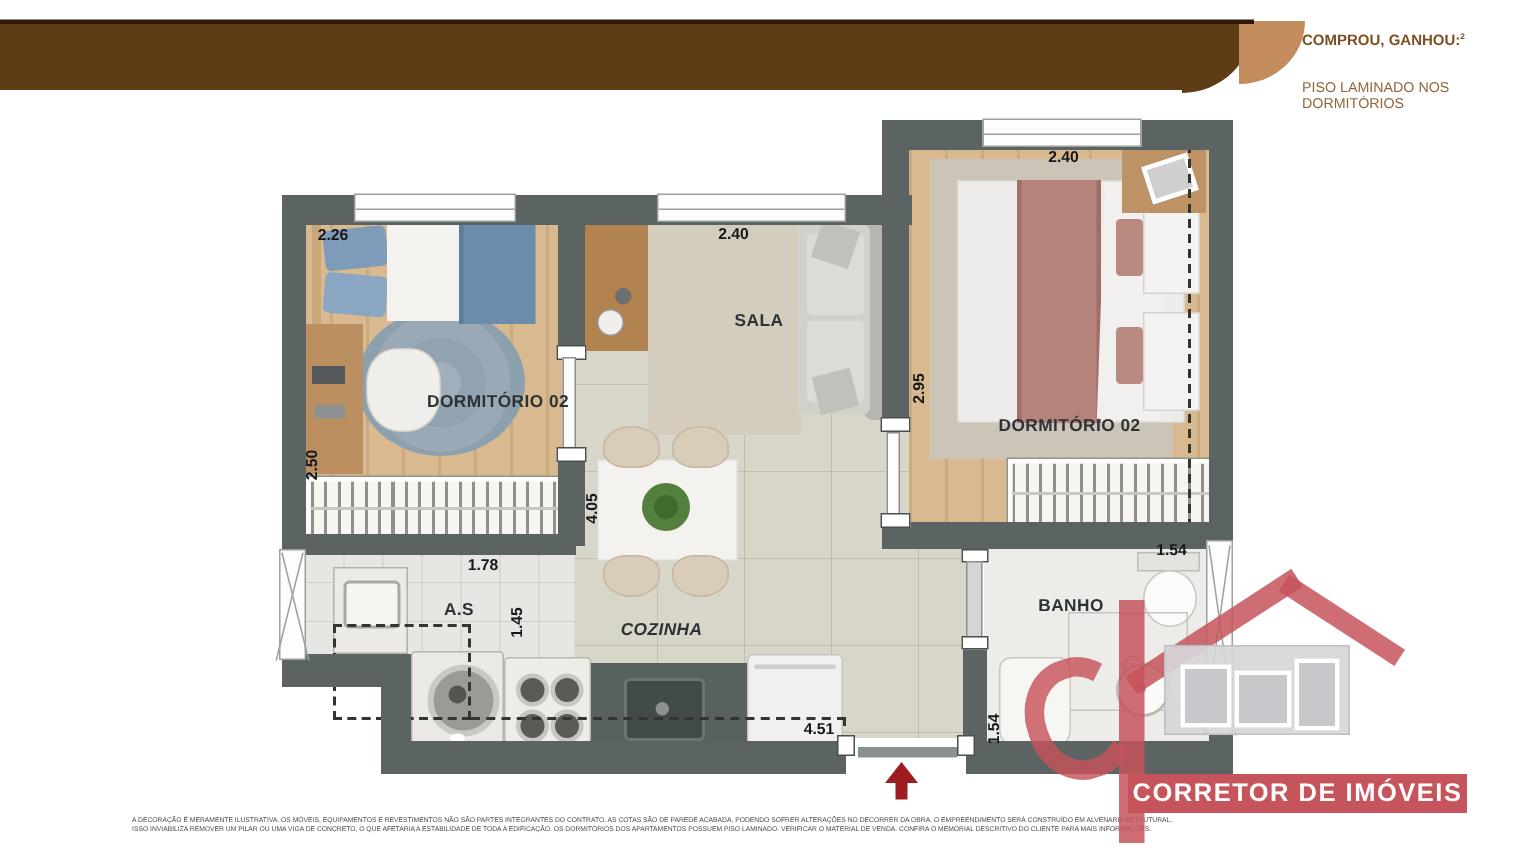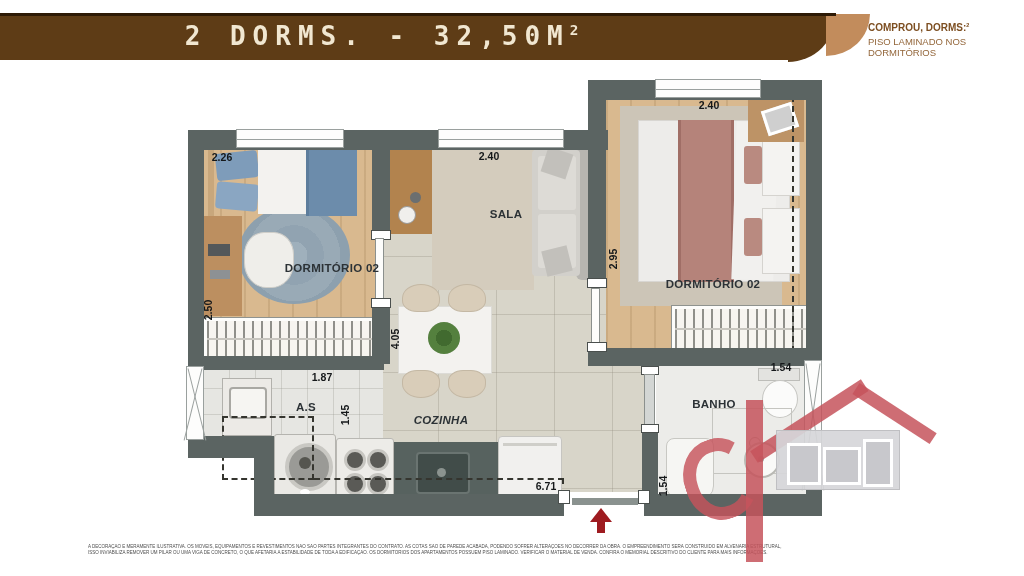--- a/index.html
+++ b/index.html
@@ -34,29 +34,25 @@
 </style>
 </head>
 <body>
 
 <div id="screen">
 
   <div class="abs" style="left:0;top:14px;width:790px;height:46px;background:#5e3c16;"></div>
   <div class="abs" style="left:788px;top:14px;width:48px;height:48px;background:#5e3c16;border-radius:0 0 100% 0;"></div>
   <div class="abs" style="left:826px;top:14px;width:44px;height:42px;background:#c28c5c;border-radius:0 0 100% 0;"></div>
   <div class="abs" style="left:0;top:13px;width:836px;height:3px;background:#2d1a06;"></div>
-  <div class="abs" style="left:170px;top:21px;width:430px;text-align:center;color:#f1e7d1;
-              font-family:'DejaVu Sans Mono',monospace;font-weight:bold;font-size:26px;letter-spacing:7px;">
-    <span>2 DORMS. - 32,50M</span><sup>2</sup>
-  </div>
   <div class="abs" style="left:868px;top:22px;width:152px;">
     <div style="font-size:10px;font-weight:bold;color:#7d4f22;">
-      <span>COMPROU, DORMS:</span><sup>2</sup>
-    </div>
-    <div style="font-size:9.5px;color:#93663a;margin-top:3px;">PISO LAMINADO NOS DORMITÓRIOS</div>
+      <span>COMPROU, GANHOU:</span><sup>2</sup>
+    </div>
+    <div style="font-size:9.5px;color:#93663a;margin-top:20px;">PISO LAMINADO NOS DORMITÓRIOS</div>
   </div>
 
   <div class="wood" style="left:196px;top:140px;width:186px;height:222px;"></div>
   <div class="tile" style="left:380px;top:140px;width:265px;height:360px;"></div>
   <div class="wood" style="left:606px;top:93px;width:200px;height:260px;"></div>
   <div class="tile-sm" style="left:203px;top:362px;width:180px;height:82px;"></div>
   <div class="tile-sm" style="left:656px;top:364px;width:152px;height:138px;background:#ecece9;"></div>
 
   <div class="abs" style="left:238px;top:206px;width:112px;height:98px;border-radius:50%;z-index:2;
               background:radial-gradient(circle,#9fb0bc 0 18%,#91a3b1 18% 40%,#99aab6 40% 62%,#8da0ae 62% 82%,#97a8b4 82%);"></div>
@@ -208,37 +204,40 @@
   <div class="room-label" style="left:441px;top:420px;font-style:italic;">COZINHA</div>
   <div class="room-label" style="left:306px;top:407px;">A.S</div>
   <div class="room-label" style="left:714px;top:404px;">BANHO</div>
 
   <div class="dim" style="left:222px;top:157px;">2.26</div>
   <div class="dim v" style="left:208px;top:310px;">2.50</div>
   <div class="dim" style="left:489px;top:156px;">2.40</div>
   <div class="dim v" style="left:613px;top:259px;">2.95</div>
   <div class="dim" style="left:709px;top:105px;">2.40</div>
   <div class="dim v" style="left:395px;top:339px;">4.05</div>
-  <div class="dim" style="left:322px;top:377px;">1.87</div>
+  <div class="dim" style="left:322px;top:377px;">1.78</div>
   <div class="dim v" style="left:345px;top:415px;">1.45</div>
-  <div class="dim" style="left:546px;top:486px;">6.71</div>
+  <div class="dim" style="left:546px;top:486px;">4.51</div>
   <div class="dim" style="left:781px;top:367px;">1.54</div>
   <div class="dim v" style="left:663px;top:486px;">1.54</div>
 
   <div class="abs" style="left:0;top:0;width:1024px;height:576px;pointer-events:none;z-index:6;">
     <div class="abs" style="left:684px;top:438px;width:72px;height:82px;border:13px solid rgba(198,84,92,.82);
                 border-right-color:transparent;border-radius:48%;transform:rotate(-18deg);box-sizing:border-box;"></div>
     <div class="abs" style="left:746px;top:400px;width:17px;height:162px;background:rgba(198,84,92,.85);"></div>
     <div class="abs" style="left:754px;top:450px;width:132px;height:14px;background:rgba(198,84,92,.85);transform:rotate(-33deg);transform-origin:left center;"></div>
     <div class="abs" style="left:856px;top:382px;width:92px;height:13px;background:rgba(198,84,92,.85);transform:rotate(33deg);transform-origin:left center;"></div>
     <div class="abs" style="left:776px;top:430px;width:122px;height:58px;background:rgba(214,214,217,.92);border:1px solid #bfbfc2;">
       <div class="abs" style="left:10px;top:12px;width:28px;height:36px;background:#c8c8cc;border:3px solid #fff;"></div>
       <div class="abs" style="left:46px;top:16px;width:32px;height:32px;background:#c8c8cc;border:3px solid #fff;"></div>
       <div class="abs" style="left:86px;top:8px;width:24px;height:42px;background:#c8c8cc;border:3px solid #fff;"></div>
     </div>
+    <div class="abs" style="left:752px;top:516px;width:226px;height:26px;background:#c6545c;">
+      <div style="text-align:center;line-height:26px;color:#fff;font-weight:bold;font-size:17px;letter-spacing:1px;white-space:nowrap;">CORRETOR DE IMÓVEIS</div>
+    </div>
   </div>
 
   <div class="abs" style="left:88px;top:544px;width:850px;font-size:4.5px;line-height:5.5px;color:#4c4c4c;z-index:5;">
     <div style="white-space:nowrap;overflow:hidden;">A DECORAÇÃO É MERAMENTE ILUSTRATIVA. OS MÓVEIS, EQUIPAMENTOS E REVESTIMENTOS NÃO SÃO PARTES INTEGRANTES DO CONTRATO. AS COTAS SÃO DE PAREDE ACABADA, PODENDO SOFRER ALTERAÇÕES NO DECORRER DA OBRA. O EMPREENDIMENTO SERÁ CONSTRUÍDO EM ALVENARIA ESTRUTURAL,</div>
     <div style="white-space:nowrap;overflow:hidden;">ISSO INVIABILIZA REMOVER UM PILAR OU UMA VIGA DE CONCRETO, O QUE AFETARIA A ESTABILIDADE DE TODA A EDIFICAÇÃO. OS DORMITÓRIOS DOS APARTAMENTOS POSSUEM PISO LAMINADO. VERIFICAR O MATERIAL DE VENDA. CONFIRA O MEMORIAL DESCRITIVO DO CLIENTE PARA MAIS INFORMAÇÕES.</div>
   </div>
 
 </div>
 
 </body></html>

